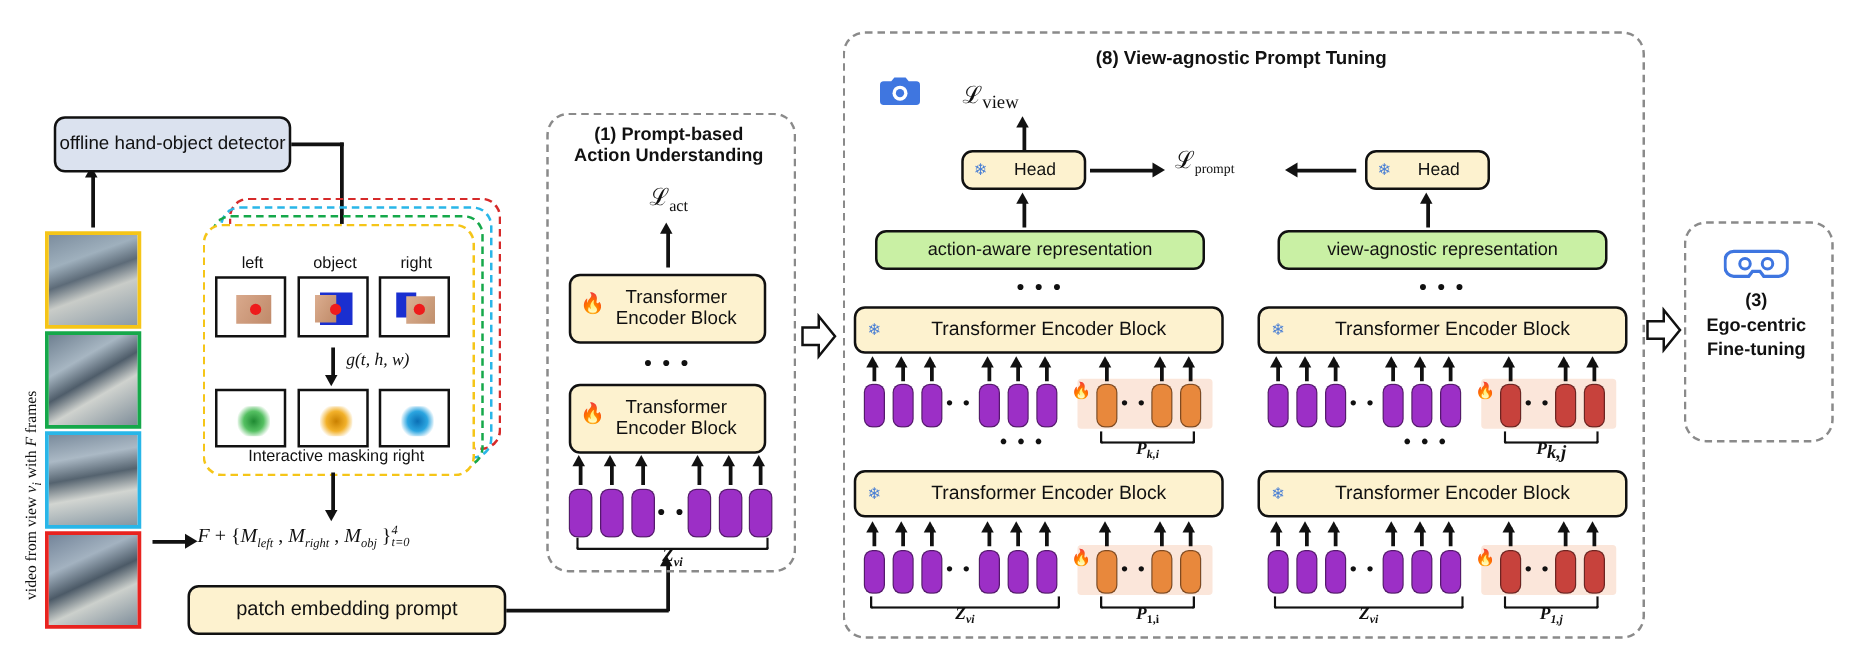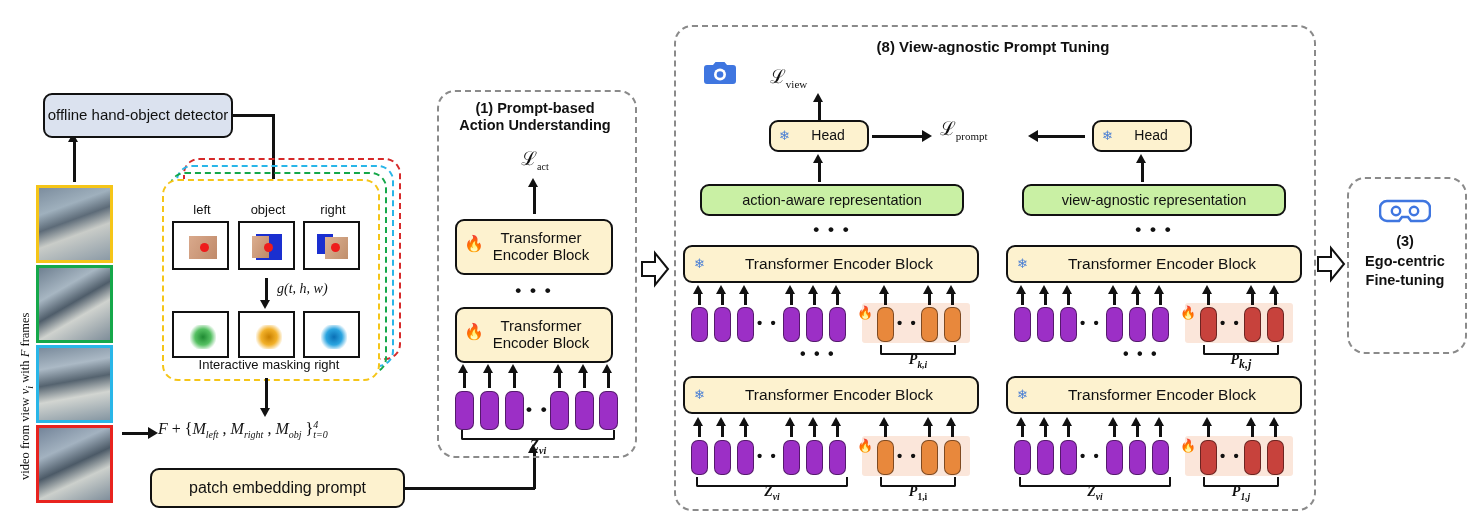--- a/index.html
+++ b/index.html
@@ -139,21 +139,21 @@
 <div class="arrowup" style="left:528px;top:444px;"></div>
 
 <div class="dashbox" style="left:437px;top:90px;width:196px;height:364px;"></div>
 
 <div class="title" style="left:443px;top:100px;width:184px;font-size:14.5px;">
   <span>(1) Prompt-based</span><br>
   <span>Action Understanding</span>
 </div>
 
 <div class="label sf" style="left:443px;top:148px;width:184px;font-size:19px;">
-  <span style="font-family:'Liberation Serif',serif;">ℒ</span><sub style="font-size:10px;margin-top:32px;">act</sub>
+  <span style="font-family:'Liberation Serif',serif;">ℒ</span><sub style="font-size:13px;margin-top:32px;">act</sub>
 </div>
 
 <div class="vline" style="left:533px;top:185px;height:29px;"></div>
 <div class="arrowup" style="left:528px;top:178px;"></div>
 
 <div class="roundbox cream" style="left:455px;top:219px;width:158px;height:56px;font-size:15px;">
   <span style="position:absolute;left:7px;top:14px;font-size:16px;" class="flame">🔥</span>
   <span style="padding-left:14px;">Transformer Encoder Block</span>
 </div>
 
@@ -207,21 +207,21 @@
 
 <div style="position:absolute;left:703px;top:58px;">
   <svg width="34" height="28" viewBox="0 0 34 28">
     <path d="M4 7 h6 l2.5-3 h9 L24 7 h6 a3 3 0 0 1 3 3 v13 a3 3 0 0 1 -3 3 H4 a3 3 0 0 1 -3 -3 V10 a3 3 0 0 1 3 -3 z" fill="#3f76e0"></path>
     <circle cx="17" cy="16.5" r="6" fill="#fff"></circle>
       <circle cx="17" cy="16.5" r="3.3" fill="#3f76e0"></circle>
   </svg>
 </div>
 
 <div class="label sf" style="left:770px;top:66px;font-size:19px;">
-  <span style="font-family:'Liberation Serif',serif;">ℒ</span><sub style="font-size:11px;">view</sub>
+  <span style="font-family:'Liberation Serif',serif;">ℒ</span><sub style="font-size:15px;">view</sub>
 </div>
 <div class="vline" style="left:818px;top:100px;height:20px;"></div>
 <div class="arrowup" style="left:813px;top:93px;"></div>
 
 <div class="roundbox cream" style="left:769px;top:120px;width:100px;height:32px;font-size:14px;">
   <span class="snow" style="position:absolute;left:8px;top:7px;font-size:13px;color:#4a7fd4;">❄</span>
   <span style="padding-left:18px;">Head</span>
 </div>
 
 <div class="hline" style="left:872px;top:135px;width:52px;"></div>
@@ -335,21 +335,21 @@
 
   <span class="flame" style="left:1180px;top:305px;font-size:13px;">🔥</span>
   <div class="tok red" style="left:1200px;top:307px;width:15px;height:33px;"></div>
   <div class="dots" style="left:1220px;top:314px;font-size:15px;">• • •</div>
   <div class="tok red" style="left:1244px;top:307px;width:15px;height:33px;"></div>
   <div class="tok red" style="left:1267px;top:307px;width:15px;height:33px;"></div>
 </div>
 <div class="dots" style="left:1123px;top:345px;font-size:16px;">• • •</div>
 <div class="brk" style="left:1203px;top:345px;width:72px;"></div>
 <div class="label sf" style="left:1203px;top:352px;width:76px;font-size:14px;font-weight:bold;">
-  <i>P</i><sub style="font-size:12px;font-style:italic;">k,j</sub>
+  <i>P</i><sub style="font-size:15px;font-style:italic;">k,j</sub>
 </div>
 
 <div class="roundbox cream" style="left:683px;top:376px;width:296px;height:38px;font-size:15.5px;">
   <span class="snow" style="position:absolute;left:9px;top:10px;font-size:13px;color:#4a7fd4;">❄</span>
   <span style="padding-left:16px;">Transformer Encoder Block</span>
 </div>
 <div class="roundbox cream" style="left:1006px;top:376px;width:296px;height:38px;font-size:15.5px;">
   <span class="snow" style="position:absolute;left:9px;top:10px;font-size:13px;color:#4a7fd4;">❄</span>
   <span style="padding-left:16px;">Transformer Encoder Block</span>
 </div>

